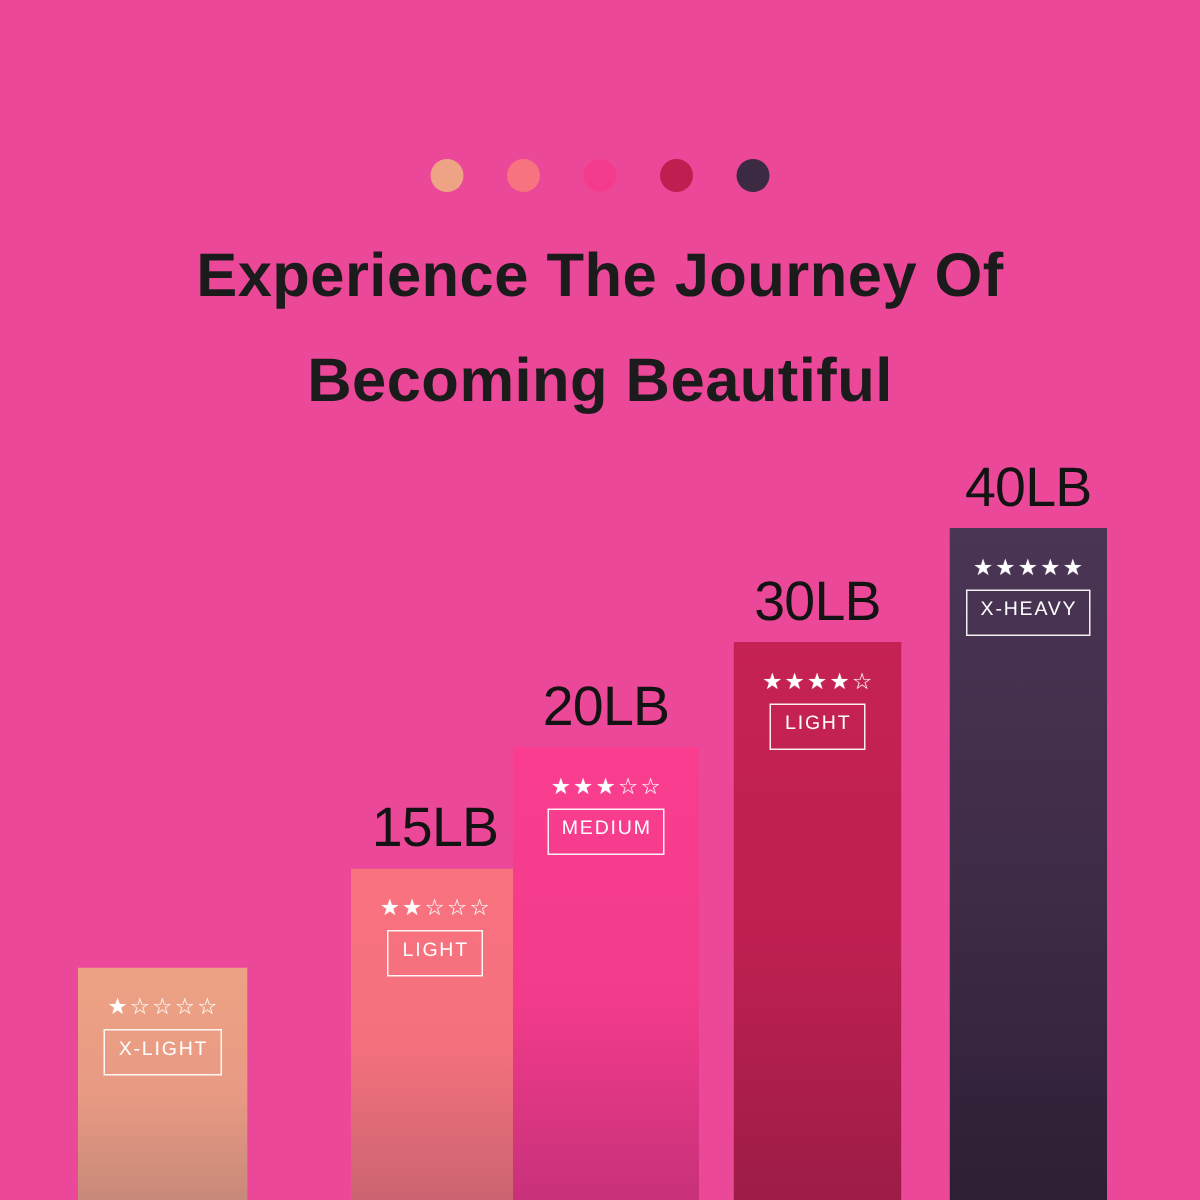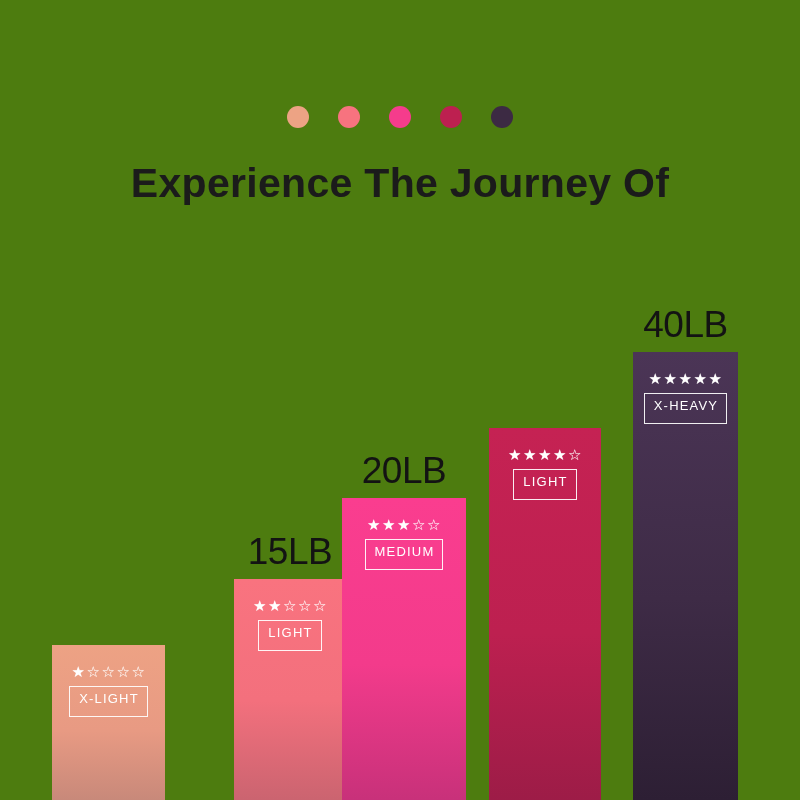--- a/index.html
+++ b/index.html
@@ -10,21 +10,21 @@
     width: 800px;
     height: 800px;
     background: #ffffff;
     font-family: "Liberation Sans", sans-serif;
     overflow: hidden;
   }
   #stage {
     position: relative;
     width: 800px;
     height: 800px;
-    background: #4d7c0f;
+    background: #ec4899;
     overflow: hidden;
   }
 
   
   #dot-row {
     position: absolute;
     left: 0;
     top: 104px;
     width: 800px;
     height: 26px;
@@ -144,20 +144,21 @@
   <div id="dot-row">
       <span class="dot" style="background: rgb(237, 163, 132);"></span>
       <span class="dot" style="background: rgb(247, 115, 127);"></span>
       <span class="dot" style="background: rgb(245, 60, 140);"></span>
       <span class="dot" style="background: rgb(189, 32, 80);"></span>
       <span class="dot" style="background: rgb(60, 42, 67);"></span>
     </div>
 
   <div id="headline">
     <span class="line">Experience The Journey Of</span>
+    <span class="line">Becoming Beautiful</span>
   </div>
 
   <div id="chart">
       <div class="bar-group" style="left: 52px; width: 113px; height: 155px;">
         <div class="bar">
           <div class="bar-shadow"></div>
           <div class="bar-fill" style="background: linear-gradient(rgb(237, 162, 132) 0%, rgb(232, 154, 131) 55%, rgb(200, 137, 122) 100%);"></div>
           <div class="bar-inner">
             <div class="stars">
               <span class="star">★</span>
@@ -198,20 +199,21 @@
               <span class="star">★</span>
               <span class="star">★</span>
               <span class="star">☆</span>
               <span class="star">☆</span>
             </div>
             <div class="grade-pill">MEDIUM</div>
           </div>
         </div>
       </div>
       <div class="bar-group" style="left: 489px; width: 112px; height: 372px;">
+        <div class="bar-value">30LB</div>
         <div class="bar">
           <div class="bar-shadow"></div>
           <div class="bar-fill" style="background: linear-gradient(rgb(197, 34, 83) 0%, rgb(189, 32, 80) 55%, rgb(157, 28, 71) 100%);"></div>
           <div class="bar-inner">
             <div class="stars">
               <span class="star">★</span>
               <span class="star">★</span>
               <span class="star">★</span>
               <span class="star">★</span>
               <span class="star">☆</span>

